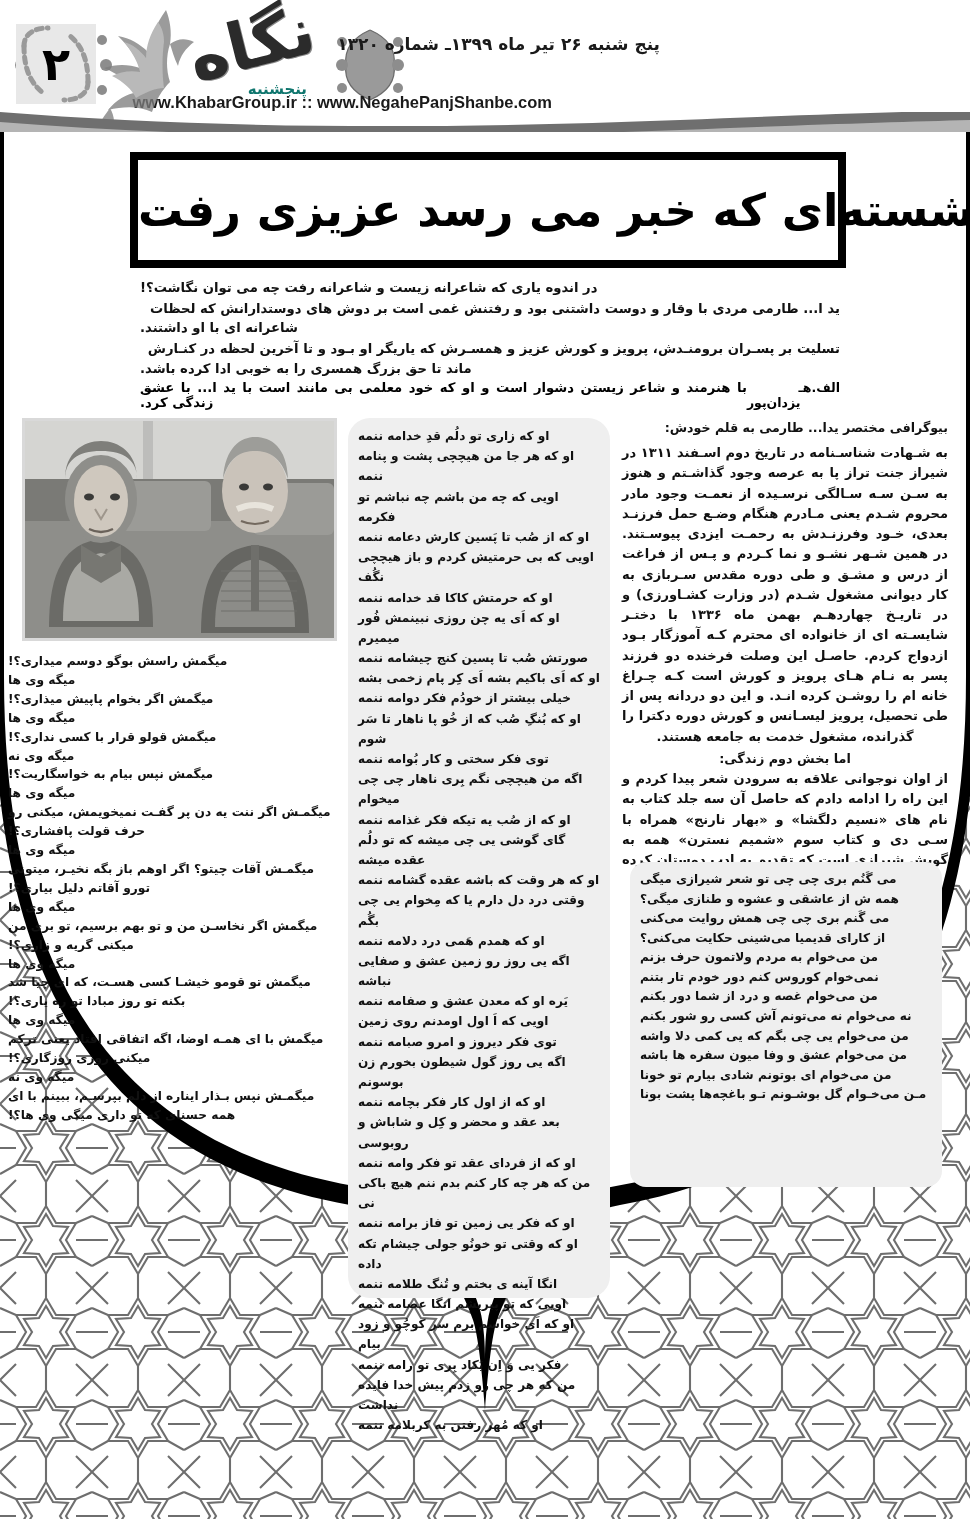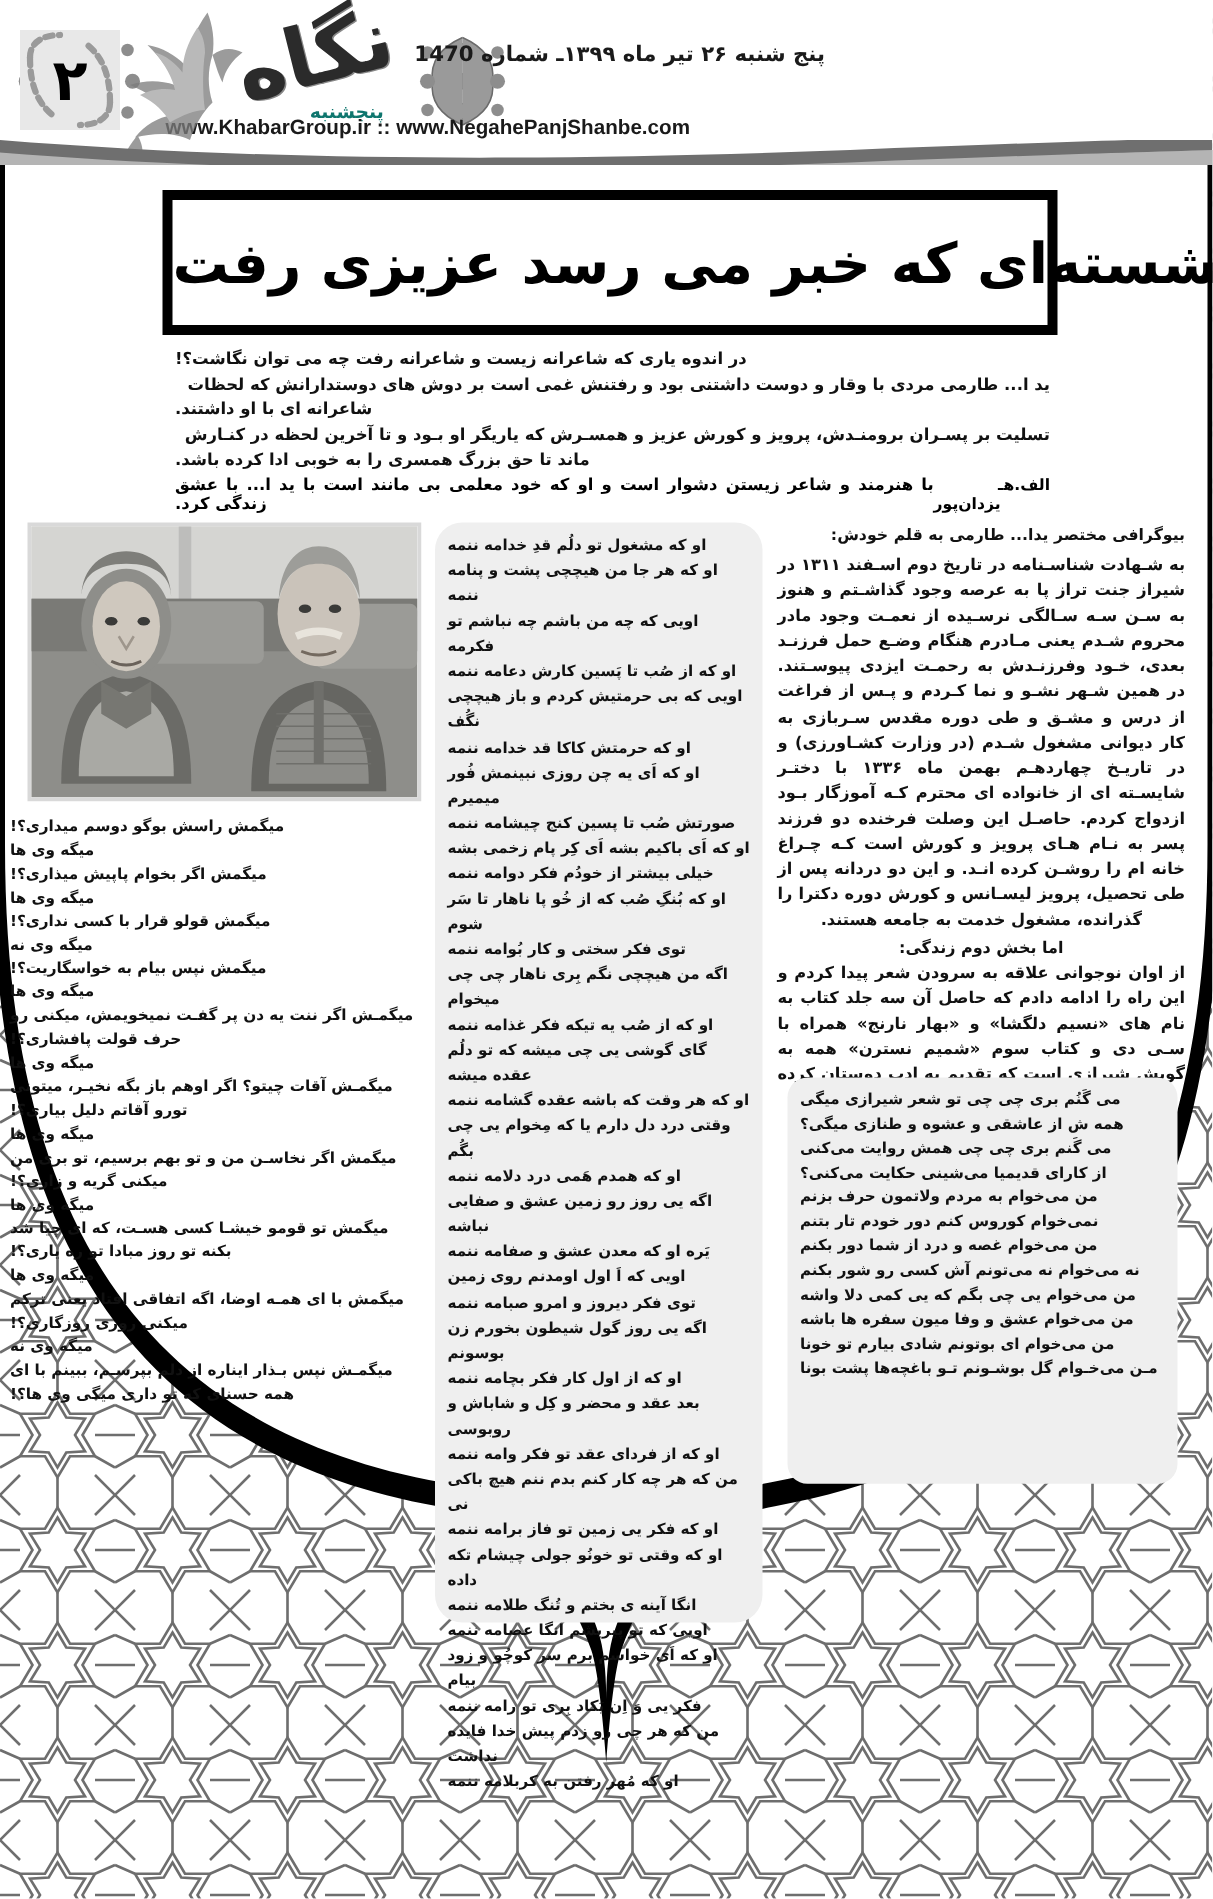--- a/index.html
+++ b/index.html
@@ -237,21 +237,21 @@
           <circle cx="90" cy="68" r="5"></circle>
       </g>
     </svg>
   </div>
 
   <div id="logo-wrap">
     <div id="logo-negah">نگاه</div>
     <div id="logo-sub">پنجشنبه</div>
   </div>
 
-  <div id="mh-date">پنج شنبه ۲۶ تیر ماه ۱۳۹۹ـ شماره 1470</div>
+  <div id="mh-date">پنج شنبه ۲۶ تیر ماه ۱۳۹۹ـ شماره ۱۳۲۰</div>
 
   <div id="mh-sites">www.KhabarGroup.ir :: www.NegahePanjShanbe.com</div>
 
   <div id="mh-bird">
     <svg width="130" height="124" viewBox="0 0 130 124" xmlns="http://www.w3.org/2000/svg">
       <g fill="#7d7d7d" opacity="0.9">
         <path d="M96,6 C86,20 80,34 78,48 C70,40 60,34 48,32 C58,42 66,52 70,64
                  C58,60 46,60 34,64 C48,70 60,78 68,88
                  C56,90 46,96 38,106 C54,102 70,102 82,108
                  C86,96 92,86 100,78 C96,66 96,52 100,40 C102,28 100,16 96,6 Z"></path>
@@ -363,21 +363,21 @@
     <div class="ln">میگمش اگر نخاسـن من و تو بهم برسیم، تو بری من میکنی گریه و زاری؟!</div>
     <div class="ln">میگه وی ها</div>
     <div class="ln">میگمش تو قومو خیشـا کسی هسـت، که ای چیا شد بکنه تو روز مبادا تو ره یاری؟!</div>
     <div class="ln">میگه وی ها</div>
     <div class="ln">میگمش با ای همـه اوضا، اگه اتفاقی افتاد یعنی ترکم میکنی روزی روزگاری؟!</div>
     <div class="ln">میگه وی نه</div>
     <div class="ln">میگمـش نپس بـذار ایناره از دلم بپرسـم، ببینم با ای همه حسنای که تو داری میگی وی ها؟!</div>
   </div>
 
   <div id="poem-center">
-    <div class="ln">او که مشغول تو دلُم قدِ خدامه ننمه</div>
+    <div class="ln">او که زاری تو دلُم قدِ خدامه ننمه</div>
     <div class="ln">او که هر جا من هیچچی پشت و پنامه ننمه</div>
     <div class="ln">اویی که چه من باشم چه نباشم تو فکرمه</div>
     <div class="ln">او که از صُب تا پَسین کارش دعامه ننمه</div>
     <div class="ln">اویی که بی حرمتیش کردم و باز هیچچی نگُف</div>
     <div class="ln">او که حرمتش کاکا قد خدامه ننمه</div>
     <div class="ln">او که اَی یه چن روزی نبینمش فُور میمیرم</div>
     <div class="ln">صورتش صُب تا پسین کنج چیشامه ننمه</div>
     <div class="ln">او که اَی باکیم بشه اَی کِر پام زخمی بشه</div>
     <div class="ln">خیلی بیشتر از خودُم فکر دوامه ننمه</div>
     <div class="ln">او که بُنگِ صُب که از خُو پا ناهار تا سَر شوم</div>

